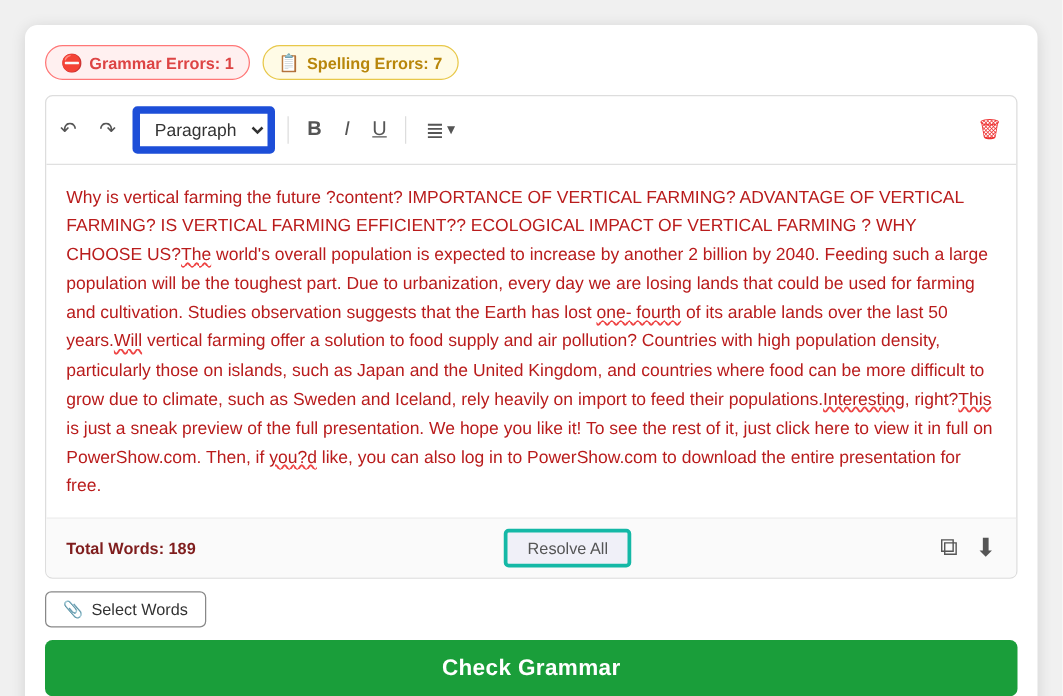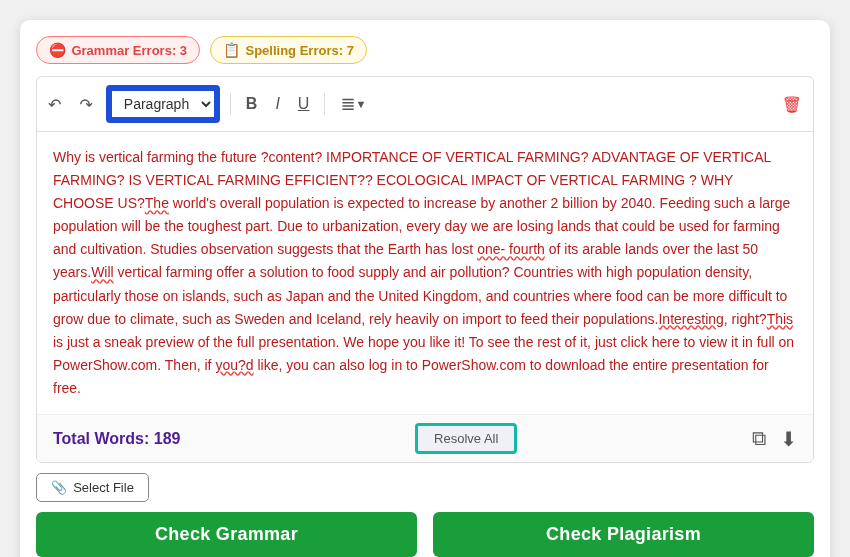--- a/index.html
+++ b/index.html
@@ -111,23 +111,23 @@
     
     .editor-footer {
       display: flex;
       align-items: center;
       justify-content: space-between;
       padding: 8px 16px;
       border-top: 1px solid #eee;
       background: #fafafa;
     }
     .word-count {
-      font-size: 16px;
+      font-size: 13px;
       font-weight: 700;
-      color: #4c1d95;
+      color: #7f1d1d;
     }
     .resolve-all-btn {
       background: #f0f0f8;
       border: 3px solid #14b8a6;
       color: #555;
       border-radius: 4px;
       padding: 5px 16px;
       font-size: 13px;
       cursor: pointer;
     }
@@ -177,21 +177,21 @@
     }
   </style>
 </head>
 <body>
 
 <div class="container">
 
   <div class="error-badges">
     <div class="badge badge-grammar">
       <span class="badge-icon">⛔</span>
-      <span>Grammar Errors: 3</span>
+      <span>Grammar Errors: 1</span>
     </div>
     <div class="badge badge-spelling">
       <span class="badge-icon">📋</span>
       <span>Spelling Errors: 7</span>
     </div>
   </div>
 
   <div class="editor-wrapper">
 
     <div class="toolbar">
@@ -232,22 +232,21 @@
         <span class="footer-icon" title="Copy">⧉</span>
         <span class="footer-icon" title="Download">⬇</span>
       </div>
     </div>
 
   </div>
 
   <div class="select-file-row">
     <button class="select-file-btn">
       <span>📎</span>
-      <span>Select File</span>
+      <span>Select Words</span>
     </button>
   </div>
 
   <div class="action-buttons">
     <button class="action-btn">Check Grammar</button>
-    <button class="action-btn">Check Plagiarism</button>
   </div>
 
 </div>
 
 </body></html>

